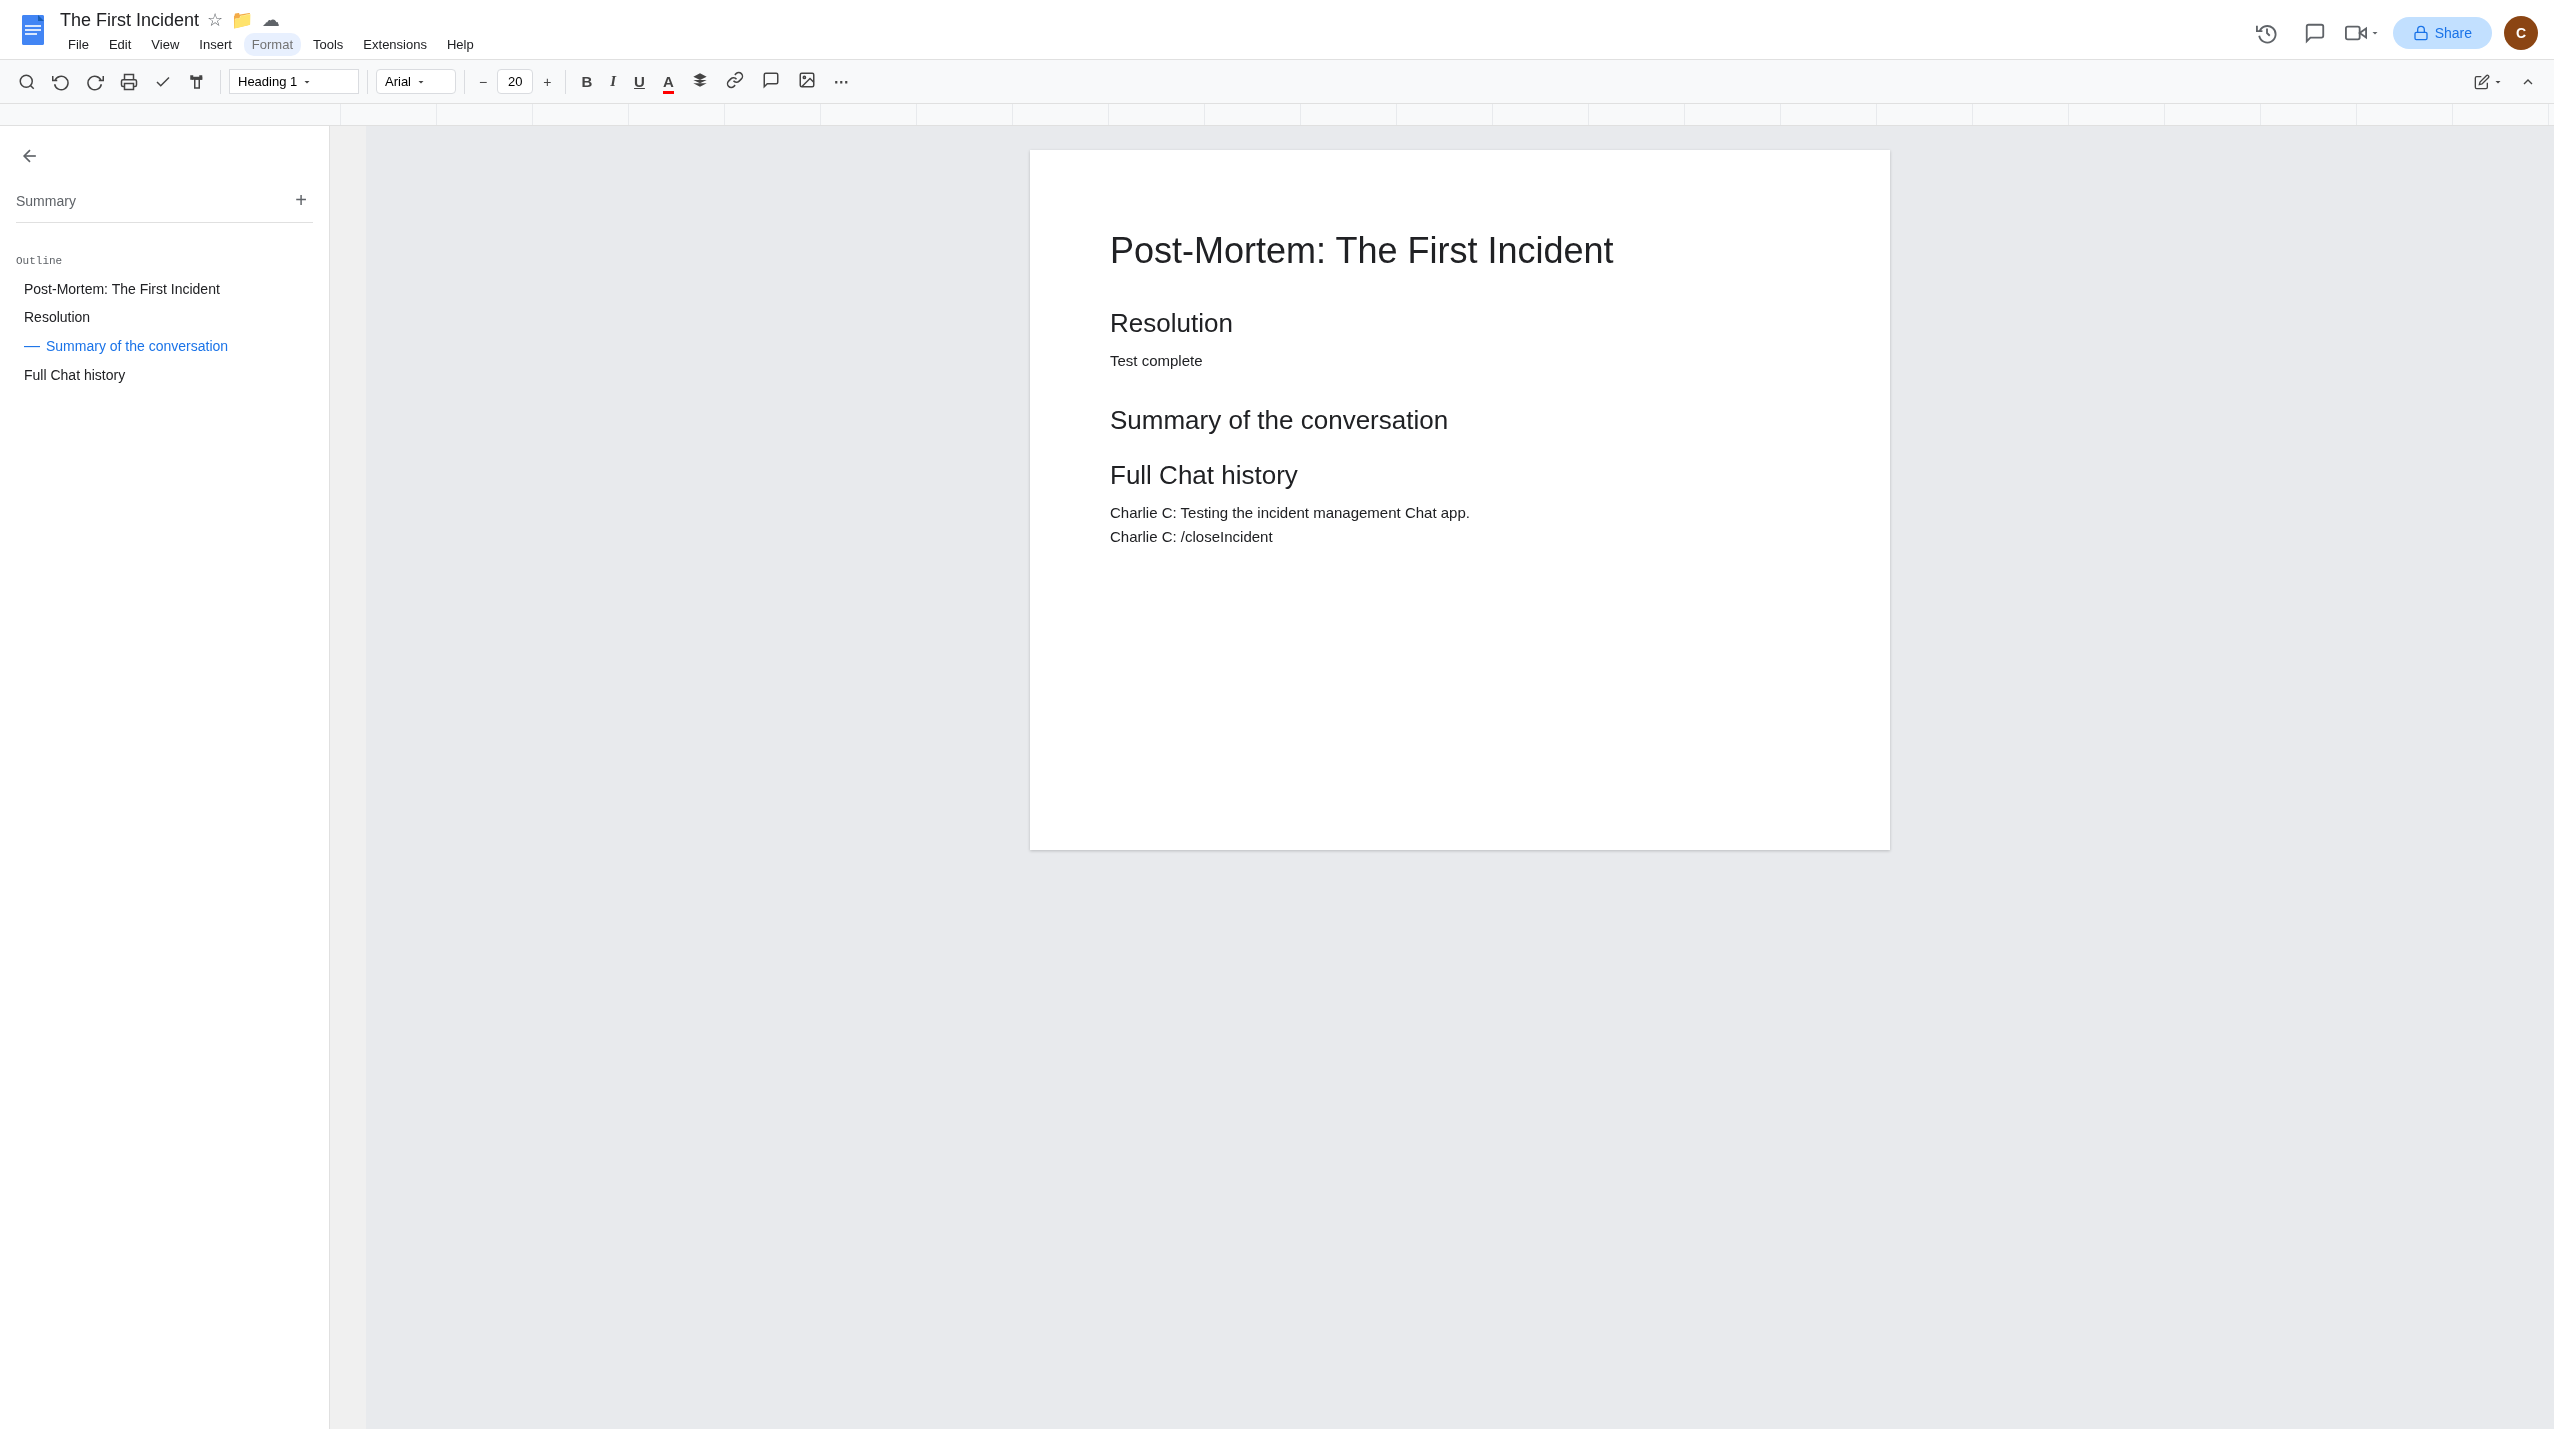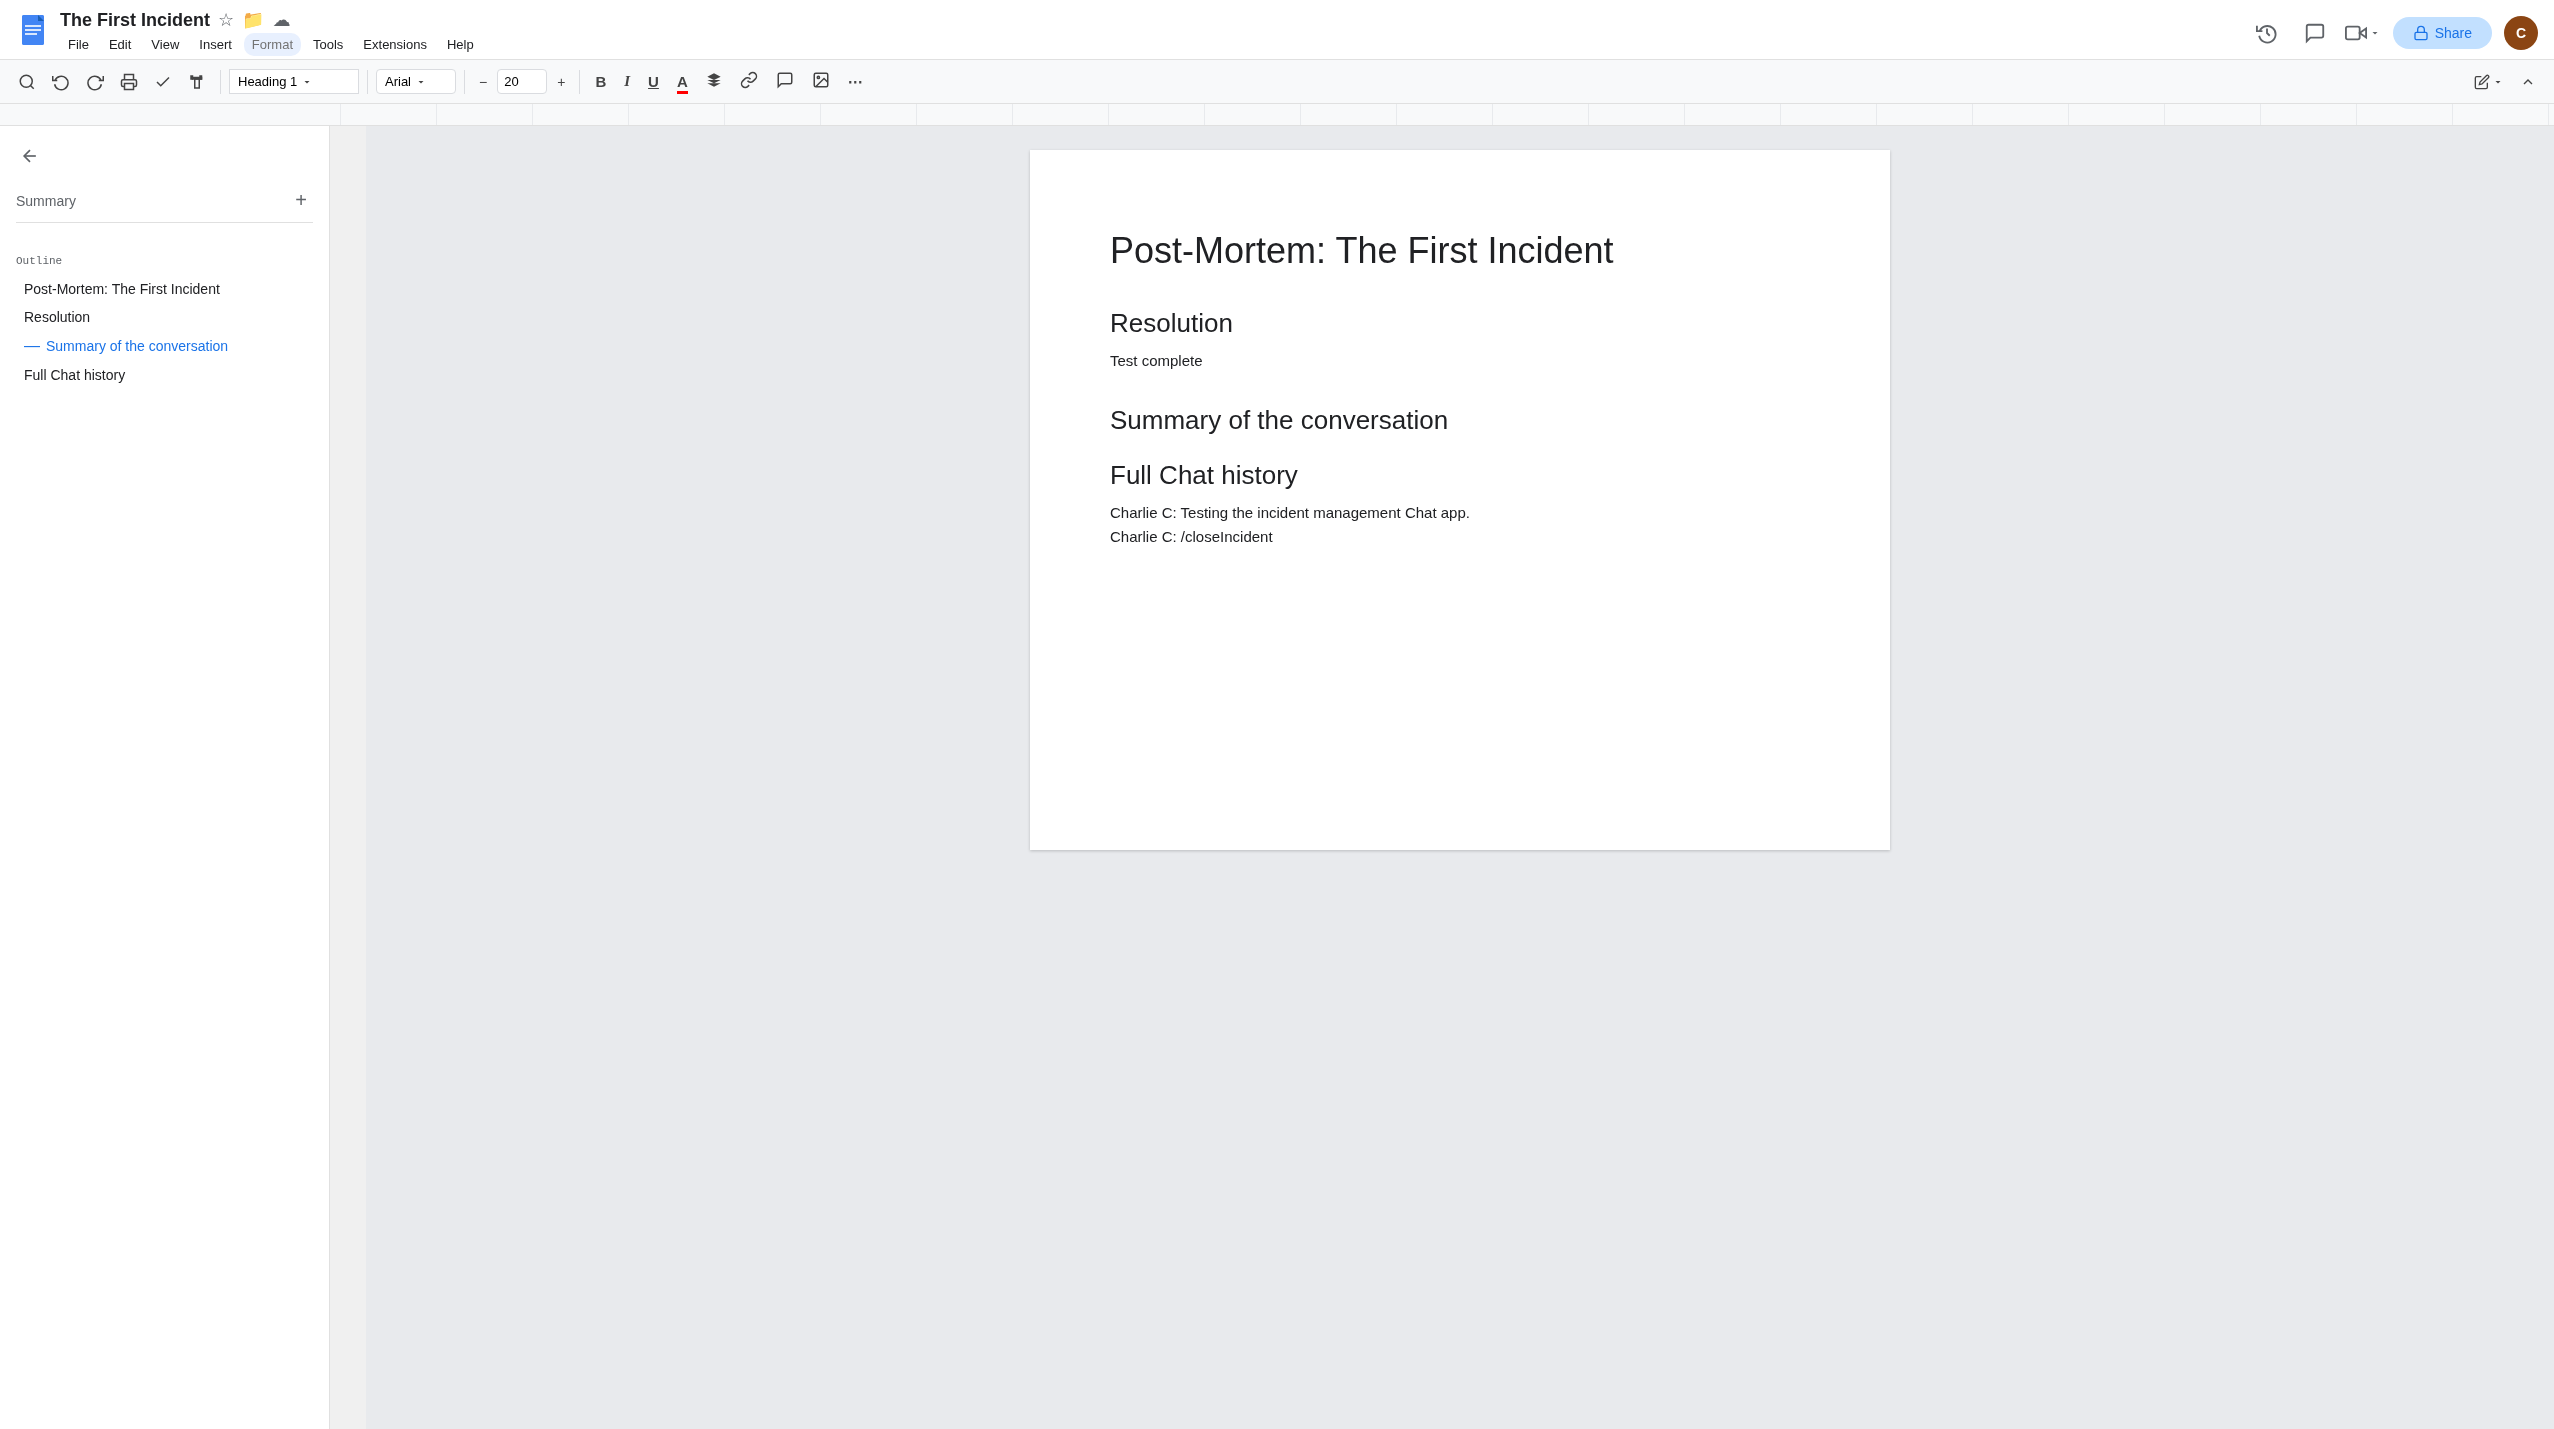--- a/index.html
+++ b/index.html
@@ -25,21 +25,21 @@
       flex-direction: column;
     }
     .doc-title-row {
       display: flex;
       align-items: center;
       gap: 8px;
     }
     .doc-title {
       font-size: 18px;
       color: #202124;
-      font-weight: 700;
+      font-weight: 400;
     }
     .title-icon {
       color: #5f6368;
       font-size: 18px;
       cursor: pointer;
     }
     .menu-bar {
       display: flex;
       gap: 4px;
       margin-top: 2px;
@@ -151,22 +151,22 @@
       align-items: center;
       gap: 4px;
       min-width: 80px;
     }
     .font-size-box {
       border: 1px solid #dadce0;
       border-radius: 4px;
       padding: 4px 6px;
       font-size: 13px;
       background: #fff;
-      width: 50px;
-      text-align: left;
+      width: 36px;
+      text-align: center;
     }
     .format-btn {
       border: none;
       background: transparent;
       border-radius: 4px;
       padding: 4px 7px;
       cursor: pointer;
       font-size: 15px;
       font-weight: bold;
       color: #444;

